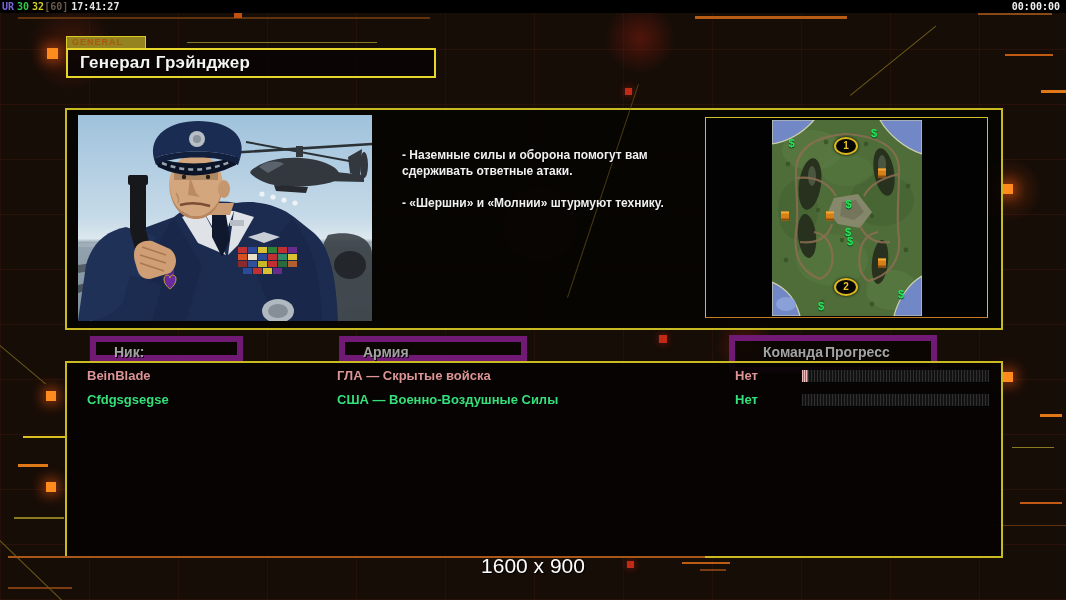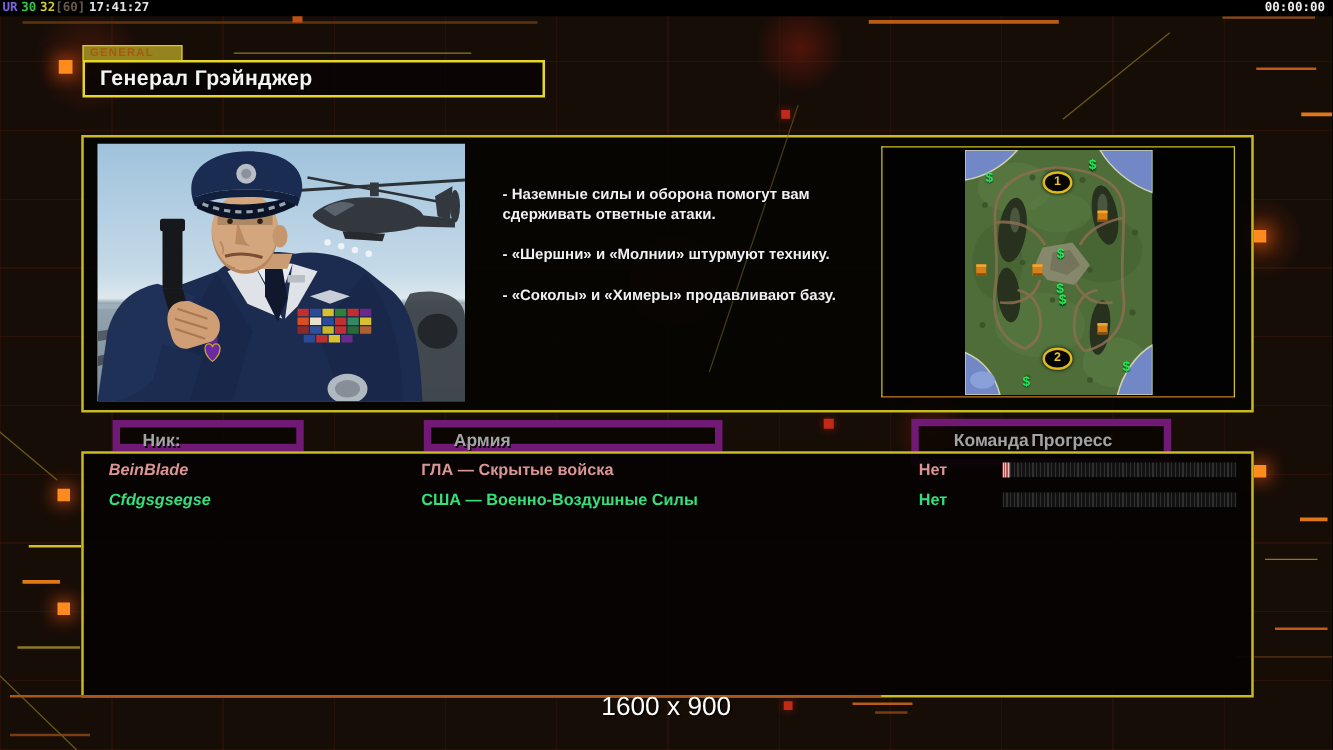--- a/index.html
+++ b/index.html
@@ -53,31 +53,31 @@
     color:#ecc526;font:bold 10px/14px "Liberation Sans",sans-serif;text-align:center;
     box-shadow:0 0 3px #000;}
   .supply-marker{position:absolute;transform:translate(-50%,-50%);
     color:#28e555;font:bold 11px/11px "Liberation Sans",sans-serif;text-shadow:0 1px 1px #042;}
   .building-marker{position:absolute;width:8px;height:7px;transform:translate(-50%,-50%);
     background:#d88018;border-top:2px solid #f2a832;box-shadow:inset 0 -2px 0 #8a4c10;}
   
   .hdr{position:absolute;box-sizing:border-box;border:6px solid #701a75;background:rgba(10,6,2,.88);
     color:#a3a3a3;font:bold 14px/21px "Liberation Sans",sans-serif;text-shadow:1px 1px 0 #000;margin-left:24px;}
   .hdr-nick{left:66px;top:336px;width:153px;height:25px;padding-left:18px;}
-  .hdr-army{left:315px;top:336px;width:239px;height:25px;padding-left:18px;}
+  .hdr-army{left:315px;top:336px;width:188px;height:25px;padding-left:18px;}
   .hdr-teamprog{left:705px;top:335px;width:208px;height:38px;}
   .hdr-teamprog .t1{position:absolute;left:28px;top:0;line-height:22px;}
   .hdr-teamprog .t2{position:absolute;left:90px;top:0;line-height:22px;}
   
   .players-panel{position:absolute;left:65px;top:361px;width:938px;height:197px;box-sizing:border-box;
     border:2px solid #c9ba22;background:rgba(5,3,2,.93);}
   #player-rows{position:absolute;left:0;top:3px;width:100%;}
   .prow{position:relative;height:24px;font:bold 13px/20px "Liberation Sans",sans-serif;text-shadow:1px 1px 0 #000;}
   .prow span{position:absolute;top:0;white-space:nowrap;}
-  .c-nick{left:20px;font-style:italic;}  .c-army{left:270px;}  .c-team{left:668px;}
+  .c-nick{left:20px;}  .c-army{left:270px;}  .c-team{left:668px;}
   .pbar{position:absolute;left:735px;top:4px;width:187px;height:12px;
     background:repeating-linear-gradient(90deg,#2f2f2f 0 1px,#121212 1px 3px);
     border-bottom:1px solid #000;box-shadow:0 0 0 1px #060606;}
   .pfill{height:100%;background:repeating-linear-gradient(90deg,#f2bcbc 0 1px,#b25a5a 1px 2px);}
   
   .footer-line{position:absolute;left:8px;top:556px;width:697px;height:2px;background:#a8561a;}
   .resolution{position:absolute;left:0;right:0;top:553px;text-align:center;color:#fff;
     font:21px/26px "Liberation Sans",sans-serif;text-shadow:1px 1px 1px #000;}
 </style>
 </head>
@@ -236,21 +236,20 @@
 
         <ellipse cx="200" cy="196" rx="16" ry="12" fill="#b0b8c0"></ellipse>
         <ellipse cx="200" cy="196" rx="10" ry="7" fill="#868e98"></ellipse>
       </svg>
     </div>
 
     <div class="strategy">
         <div class="strategy-para">- Наземные силы и оборона помогут вам
  сдерживать ответные атаки.</div>
         <div class="strategy-para">- «Шершни» и «Молнии» штурмуют технику.</div>
-        <div class="strategy-para">- «Соколы» и «Химеры» продавливают базу.</div>
       </div>
 
     <div class="map-outer">
       <div class="map">
         <svg width="150" height="196" viewBox="0 0 150 196">
           <rect width="150" height="196" fill="#4e6d39"></rect>
           <ellipse cx="40" cy="30" rx="30" ry="20" fill="#5d7d45" opacity=".6"></ellipse>
           <ellipse cx="110" cy="80" rx="32" ry="26" fill="#466431" opacity=".7"></ellipse>
           <ellipse cx="60" cy="140" rx="36" ry="26" fill="#587a42" opacity=".55"></ellipse>
           <ellipse cx="120" cy="170" rx="26" ry="20" fill="#5d7d45" opacity=".55"></ellipse>

